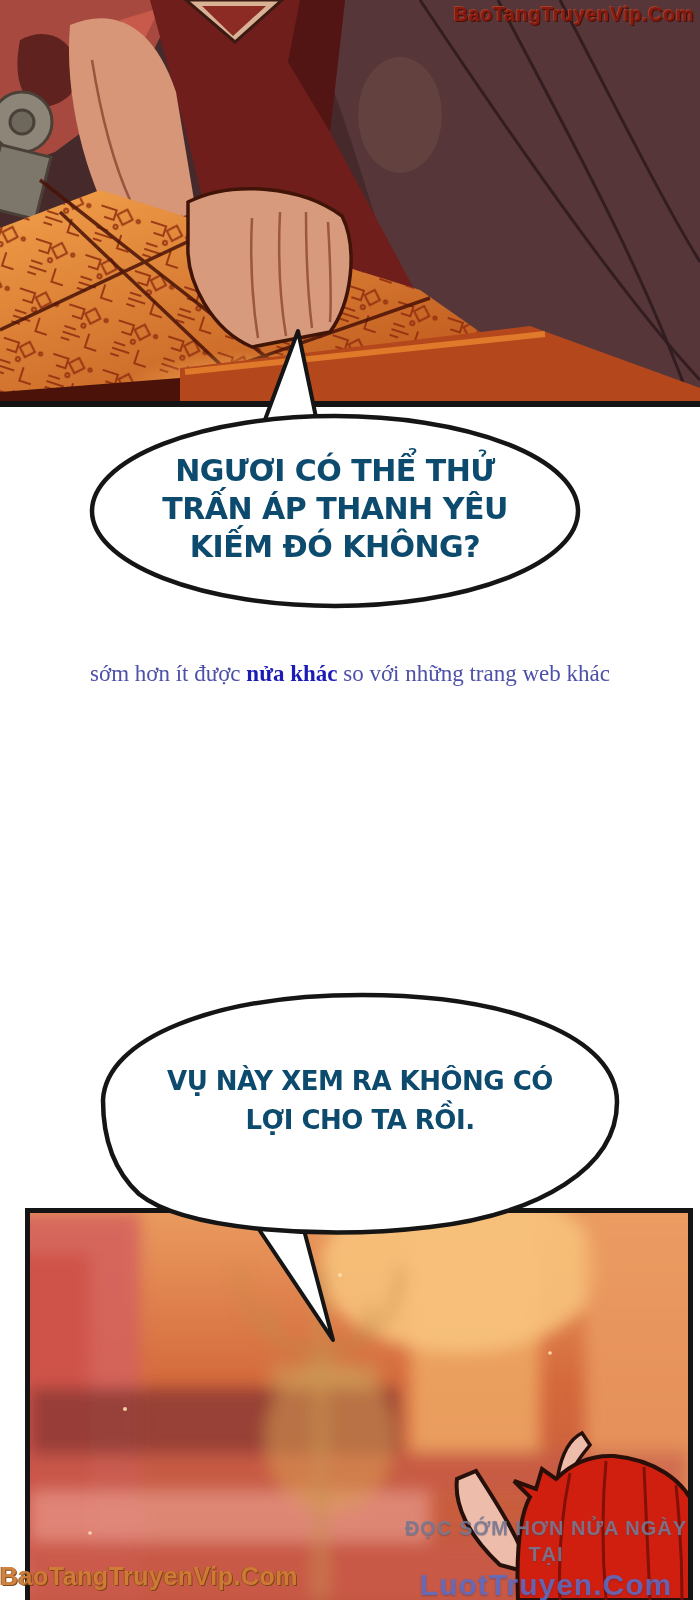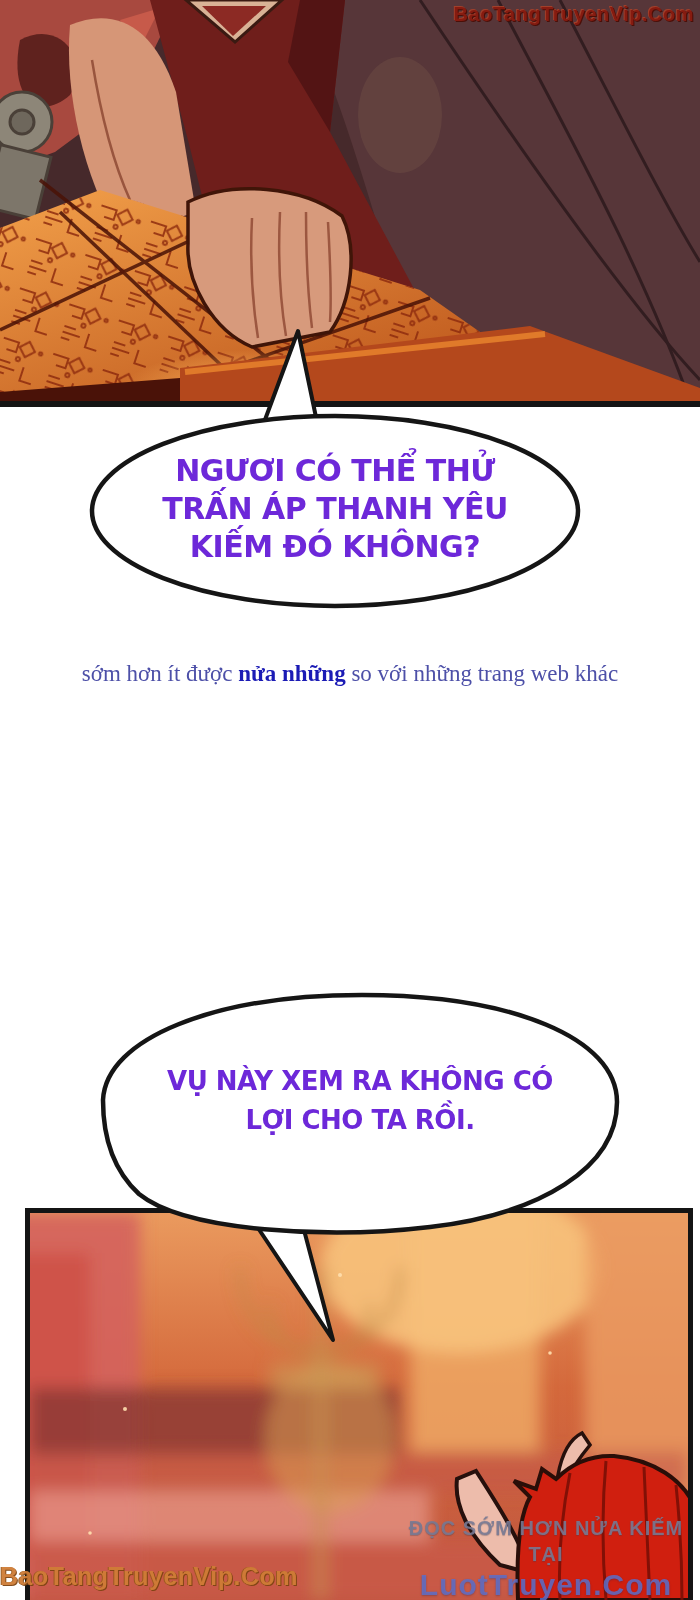--- a/index.html
+++ b/index.html
@@ -5,21 +5,21 @@
   html,body{margin:0;padding:0;background:#ffffff;}
   #page{position:relative;width:700px;height:1600px;background:#ffffff;overflow:hidden;
         font-family:"DejaVu Sans",sans-serif;}
   
   #panel1{position:absolute;left:0;top:0;width:700px;height:407px;z-index:1;}
   #panel2{position:absolute;left:25px;top:1208px;width:668px;height:392px;z-index:1;
           box-sizing:border-box;border-top:5px solid #141414;border-left:5px solid #141414;
           border-right:5px solid #141414;overflow:hidden;background:#d97848;}
   
   #bubbles{position:absolute;left:0;top:0;width:700px;height:1600px;z-index:2;pointer-events:none;}
-  .bubble-text{position:absolute;z-index:3;text-align:center;color:#6d28d9;
+  .bubble-text{position:absolute;z-index:3;text-align:center;color:#0c4a6e;
                font-family:"DejaVu Sans",sans-serif;font-weight:bold;}
   #bubble1-text{left:100px;top:452px;width:470px;font-size:30px;line-height:38px;letter-spacing:-0.5px;}
   #bubble2-text{left:110px;top:1062px;width:500px;font-size:26px;line-height:39px;letter-spacing:-0.5px;}
   
   #notice{position:absolute;left:0;top:660px;width:700px;z-index:3;text-align:center;
           font-family:"Liberation Serif","DejaVu Serif",serif;font-size:23px;line-height:28px;
           color:#4d50a8;}
   #notice .b{font-weight:bold;color:#1b1bb5;}
   
   .wm{position:absolute;z-index:4;font-weight:bold;white-space:nowrap;}
@@ -196,25 +196,25 @@
     <div>TRẤN ÁP THANH YÊU</div>
     <div>KIẾM ĐÓ KHÔNG?</div>
   </div>
 
   <div id="bubble2-text" class="bubble-text">
     <div>VỤ NÀY XEM RA KHÔNG CÓ</div>
     <div>LỢI CHO TA RỒI.</div>
   </div>
 
   <div id="notice">
-    <div><span>sớm hơn ít được </span><span class="b">nửa những</span><span> so với những trang web khác</span></div>
+    <div><span>sớm hơn ít được </span><span class="b">nửa khác</span><span> so với những trang web khác</span></div>
   </div>
 
   <div id="wm-top" class="wm">BaoTangTruyenVip.Com</div>
 
   <div id="wm-bottom-left" class="wm">BaoTangTruyenVip.Com</div>
 
   <div id="wm-bottom-right">
-    <div class="l1">ĐỌC SỚM HƠN NỬA KIẾM TẠI</div>
+    <div class="l1">ĐỌC SỚM HƠN NỬA NGÀY TẠI</div>
     <div class="l2">LuotTruyen.Com</div>
   </div>
 
 </div>
 
 </body></html>

